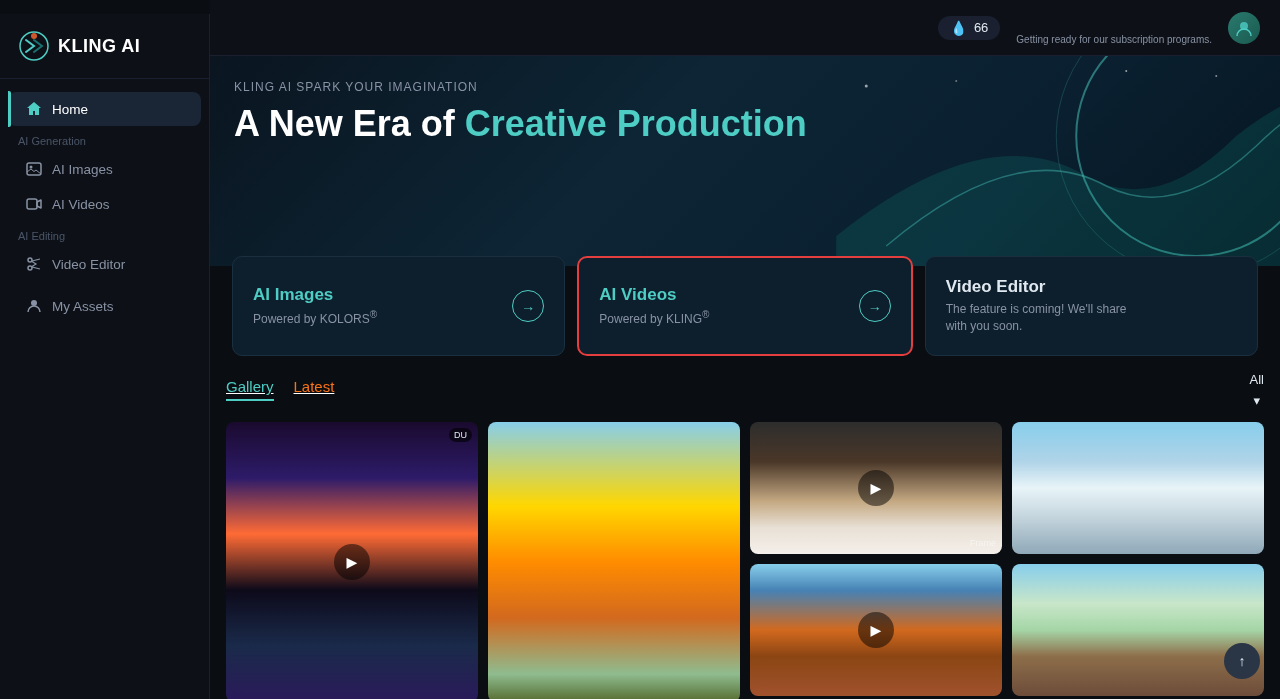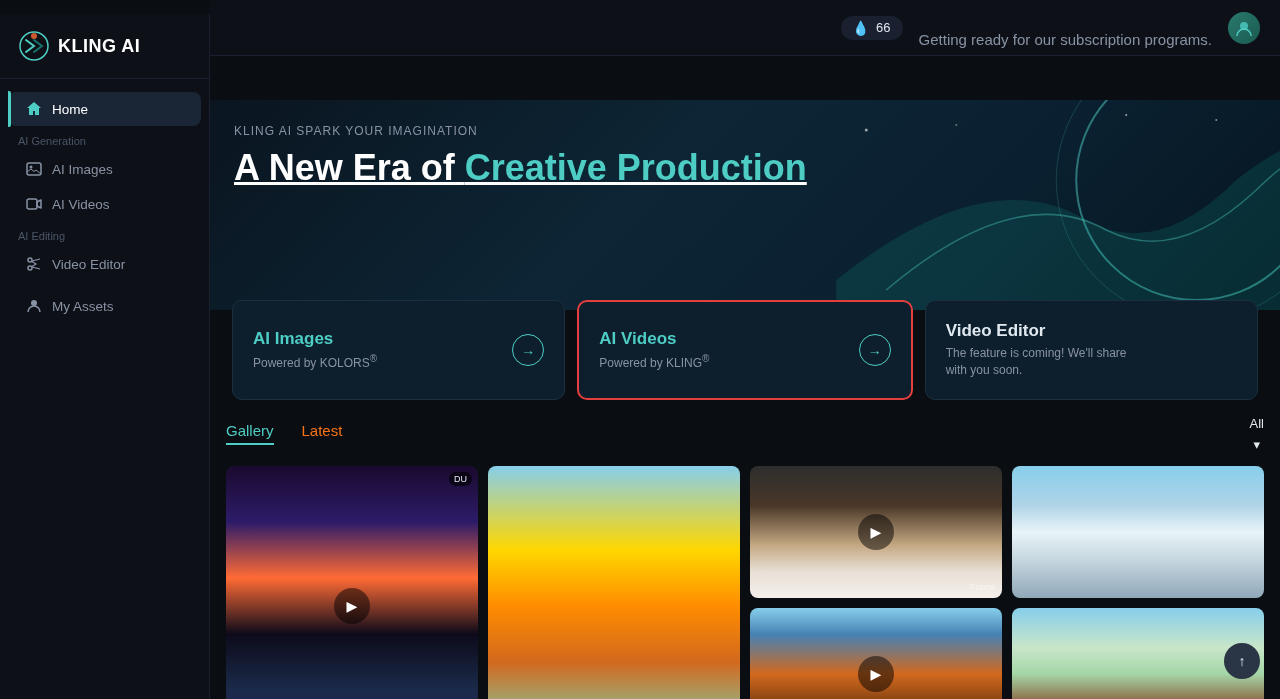--- a/index.html
+++ b/index.html
@@ -133,21 +133,21 @@
       font-size: 13px;
       color: #e0e8f0;
     }
 
     .drop-icon {
       color: #4ecdc4;
       font-size: 14px;
     }
 
     .header-notice {
-      font-size: 15px;
+      font-size: 10px;
       color: #8892a4;
       margin-top: 24px;
     }
 
     .avatar {
       width: 32px;
       height: 32px;
       border-radius: 50%;
       background: linear-gradient(135deg, #2a7a6e, #1a5a50);
       display: flex;
@@ -156,21 +156,20 @@
       cursor: pointer;
     }
 
     
     .hero {
       position: relative;
       height: 210px;
       background: linear-gradient(135deg, #0a1520 0%, #0d2535 40%, #0a2030 70%, #061520 100%);
       overflow: hidden;
       flex-shrink: 0;
-      margin-top: 44px;
     }
 
     .hero-bg {
       position: absolute;
       right: 0;
       top: 0;
       width: 55%;
       height: 100%;
     }
 
@@ -186,21 +185,20 @@
       color: #8892a4;
       letter-spacing: 1px;
       margin-bottom: 8px;
     }
 
     .hero-title {
       font-size: 36px;
       font-weight: 800;
       color: #fff;
       line-height: 1.2;
-      text-decoration: underline;
     }
 
     .hero-title-accent {
       color: #4ecdc4;
     }
 
     
     .feature-cards {
       display: flex;
       gap: 0;
@@ -283,21 +281,22 @@
 
     .gallery-header {
       display: flex;
       align-items: center;
       justify-content: space-between;
       margin-bottom: 14px;
     }
 
     .gallery-tabs {
       display: flex;
-      gap: 28px;
+      gap: 20px;
+      text-decoration: underline;
     }
 
     .gallery-tab {
       font-size: 15px;
       cursor: pointer;
       color: #f97316;
       padding-bottom: 4px;
     }
 
     .gallery-tab.active {

